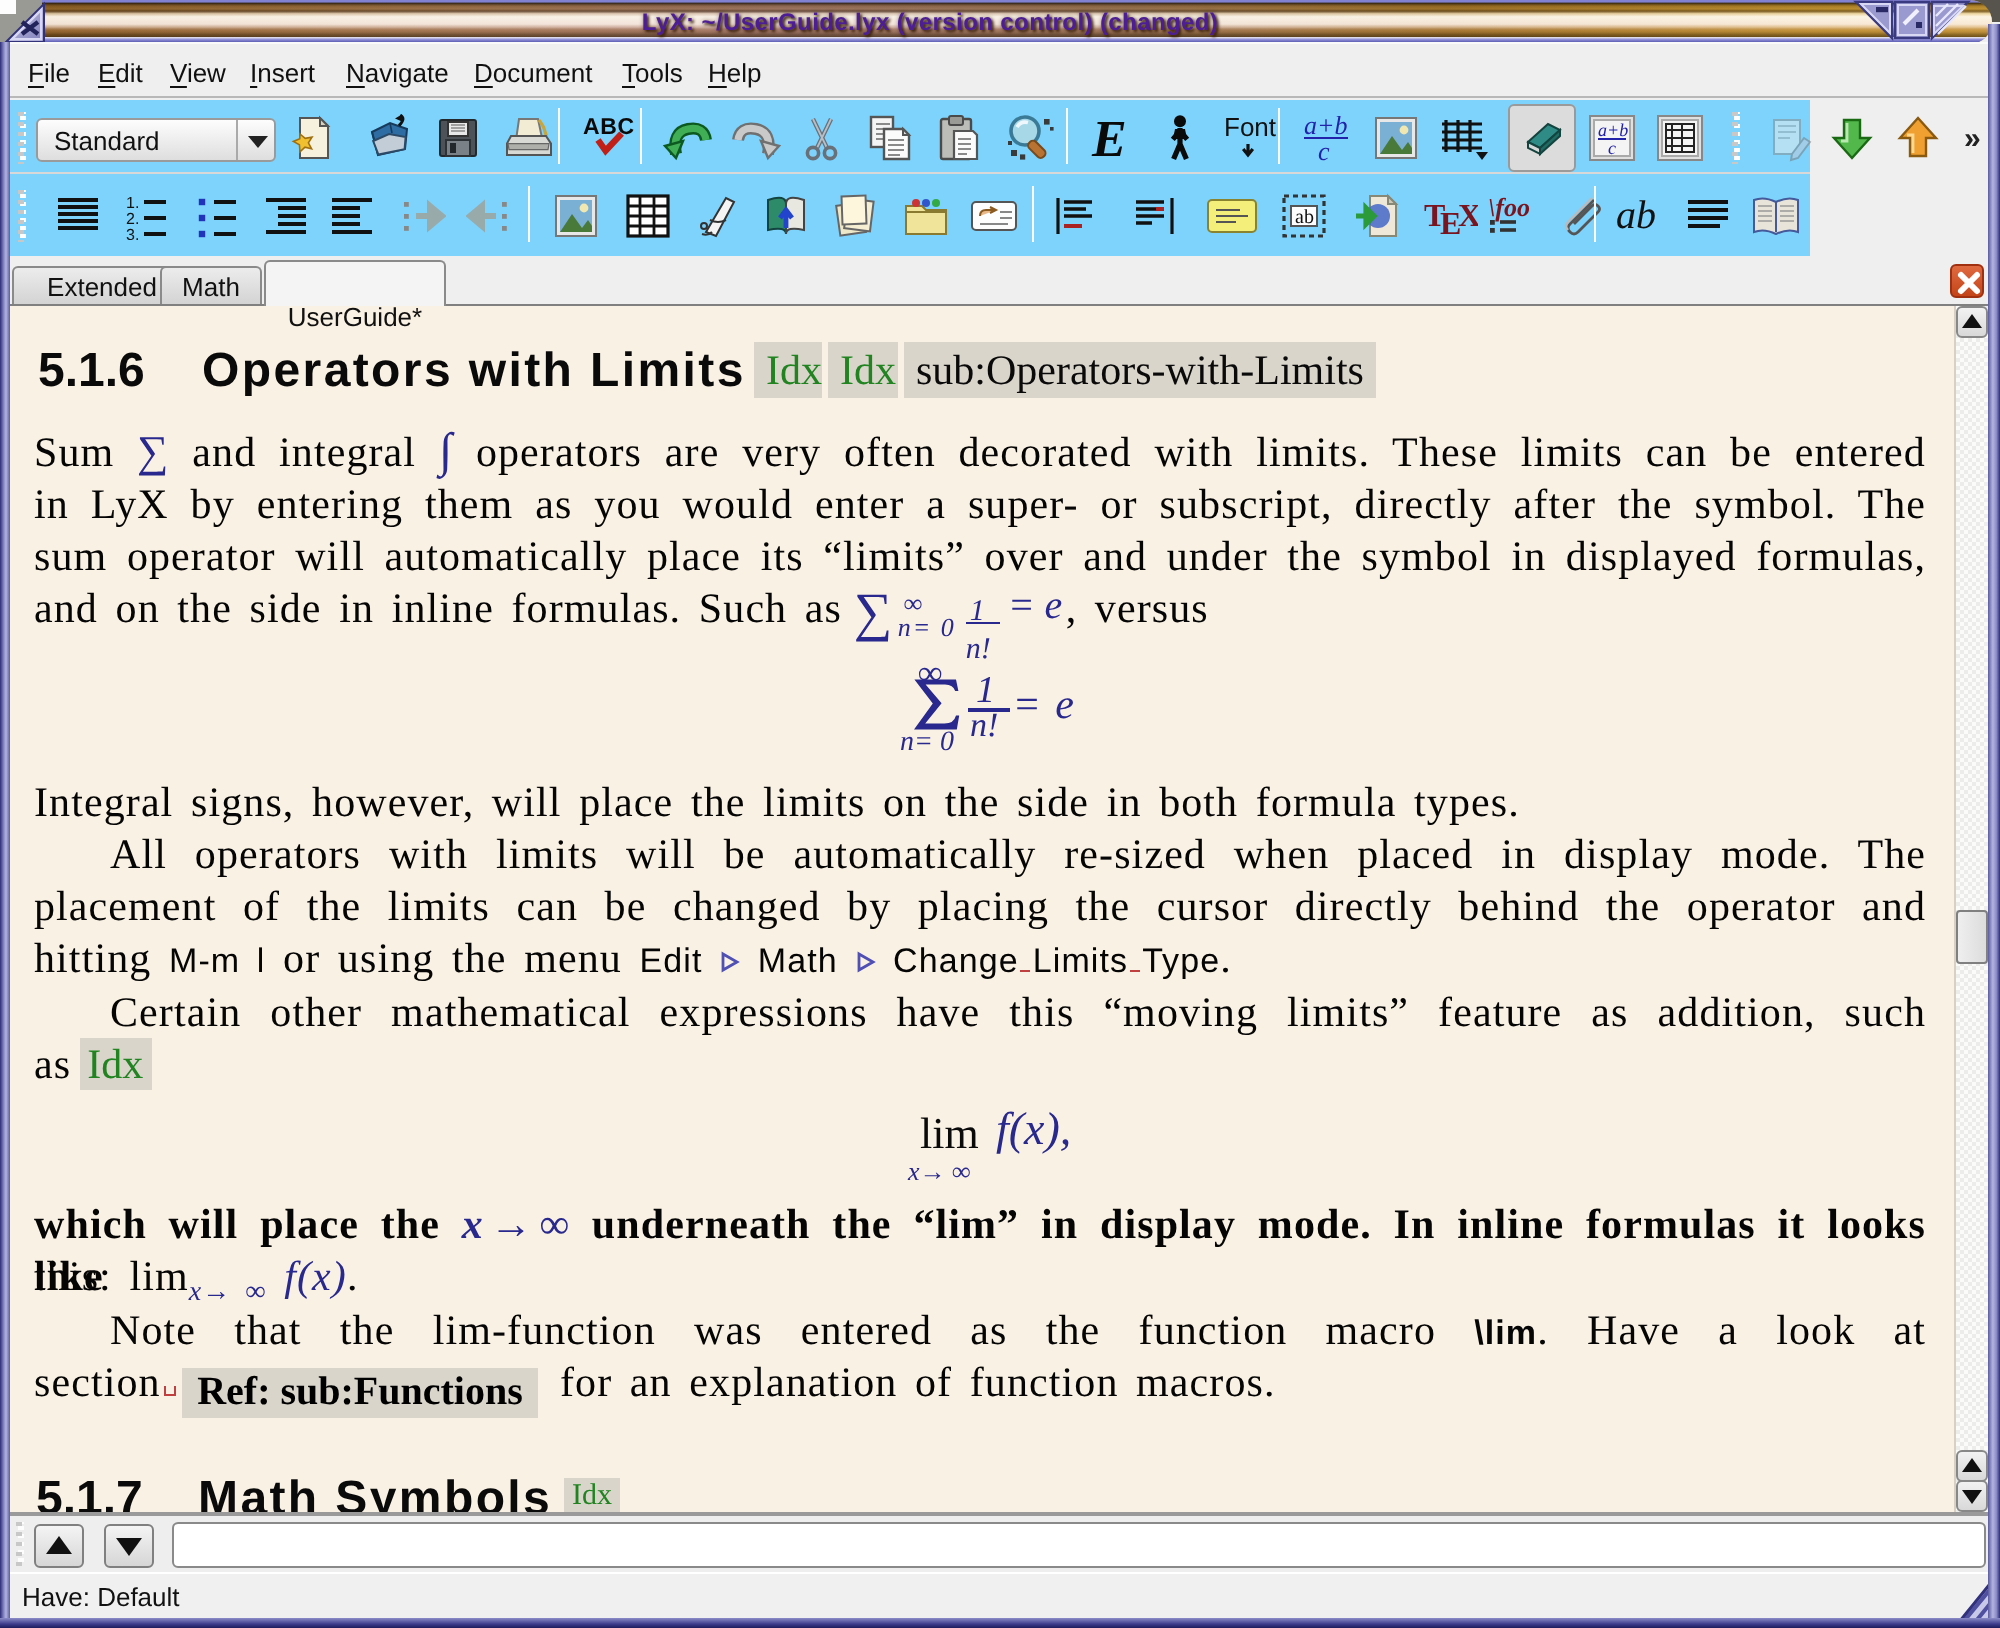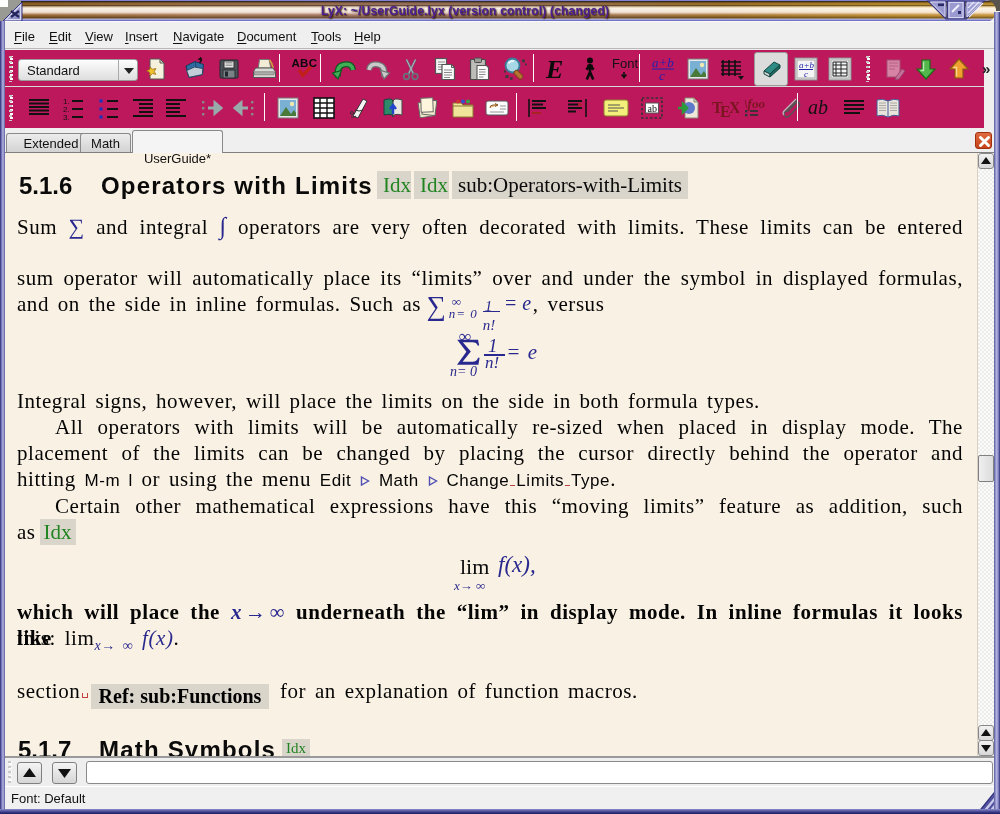--- a/index.html
+++ b/index.html
@@ -20,21 +20,21 @@
 #ttext { position:absolute; left:0; top:4px; width:930px; text-align:center; font-size:12px;  font-weight:bold;
   color:#4c1d95; text-shadow:1px 1px 1.5px rgba(50,25,5,0.95), 0 0 2px rgba(70,40,20,0.5); letter-spacing:0.2px;}
 
 
 #menubar { position:absolute; left:5px; top:21px; width:989px; height:28px;
   background:#efefef; border-top:1px solid #fafafa; border-bottom:1px solid #b8b8b8; }
 .mitem { position:absolute; top:7px; font-size:13px; color:#101010; }
 .mitem u { text-decoration:underline; text-underline-offset:2px; }
 
 
-.toolbar { position:absolute; left:5px; width:979px; background:#be185d; }
+.toolbar { position:absolute; left:5px; width:900px; background:#7dd3fc; }
 #tb1 { top:50px; height:38px; }
 #tb2 { top:86px; height:42px; border-top:1px solid #d8d8d8; }
 .handle { position:absolute; left:3px; top:6px; width:7px; height:26px;
   background:repeating-linear-gradient(to bottom, #c8c8c8 0 2px, transparent 2px 5px),
              repeating-linear-gradient(to bottom, #fdfdfd 1px 3px, transparent 3px 5px);
   background-size:3px 100%,3px 100%; background-repeat:repeat-y; background-position:1px 0,2px 1px; }
 .ticon { position:absolute; width:24px; height:24px; }
 .tsep { position:absolute; width:1px; height:28px; background:#c4c4c4; border-right:1px solid #fbfbfb; }
 
 
@@ -454,20 +454,21 @@
   <div id="tabline"></div>
 
   <div id="doc">
     <div class="hdg" style="left:14px; top:19px; letter-spacing:0;">5.1.6</div>
     <div class="hdg" style="left:96px; top:19px;">Operators with Limits</div>
     <div class="itag" style="left:372px; top:18px; width:34px;"><span class="tagg">Idx</span></div>
     <div class="itag" style="left:409px; top:18px; width:35px;"><span class="tagg">Idx</span></div>
     <div class="itag" style="left:447px; top:18px;">sub:Operators-with-Limits</div>
 
     <div class="ln j" style="top:60px;">Sum <span class="math" style="font-size:22px">∑</span> and integral <span class="math" style="font-size:24px">∫</span> operators are very often decorated with limits. These limits can be entered</div>
+    <div class="ln j" style="top:86px;">in LyX by entering them as you would enter a super- or subscript, directly after the symbol. The</div>
     <div class="ln j" style="top:112px;">sum operator will automatically place its “limits” over and under the symbol in displayed formulas,</div>
     <div class="ln" style="top:138px;">and on the side in inline formulas. Such as <span id="isle" style="position:relative; display:inline-block; width:103px; height:16px; word-spacing:0; letter-spacing:0;"><span class="abs math" style="left:-3px; top:-2px; font-size:27px;">∑</span><span class="abs mi" style="left:22px; top:-6px; font-size:13px;">∞</span><span class="abs mi" style="left:19px; top:6px; font-size:13px; letter-spacing:1px;">n= 0</span><span class="abs mi" style="left:55px; top:-2px; font-size:15px;">1</span><span class="abs" style="left:53px; top:16px; width:17px; height:1.2px; background:#28288e;"></span><span class="abs mi" style="left:53px; top:17px; font-size:15px;">n!</span><span class="abs mi" style="left:74px; top:-5px; font-size:20px;">= e</span></span>, versus</div>
 
     <div class="dblk" style="top:178px; left:435px; width:120px;">
       <span class="abs mi" style="left:19px; top:-4px; font-size:17px;">∞</span>
       <span class="abs" style="left:16px; top:8px;"><svg width="24" height="27" viewBox="0 0 24 27">
             <path d="M1.2 0.8 L22 0.8 L23.2 6.5 L21.6 6.5 Q20.6 3.2 16.5 3.2 L6.8 3.2 L14.8 12.6 L6.6 22.8 L16.2 22.8 Q21 22.8 22 18.8 L23.6 18.8 L22.4 25.8 L1 25.8 L10.4 12.8 Z" fill="#28288e"></path>
           </svg></span>
       <span class="abs mi" style="left:10px; top:33px; font-size:14px;">n= 0</span>
       <span class="abs mi" style="left:48px; top:4px; font-size:19px;">1</span>
@@ -488,20 +489,21 @@
     <div class="ln" style="top:366px;">as<span style="display:inline-block;width:4px;"></span><span class="itag2" style="letter-spacing:0;"><span class="tagg">Idx</span></span></div>
 
     <div class="dblk" style="top:402px; left:448px; width:100px;">
       <span class="abs" style="left:7px; top:-1px; font-size:22px; color:#0a0a0a;">lim</span>
       <span class="abs mi" style="left:1px; top:23px; font-size:13px;">x→ ∞</span>
       <span class="abs mi" style="left:45px; top:-3px; font-size:23px;">f(x),</span>
     </div>
 
     <div class="ln j" style="top:446px;font-weight:bold;">which will place the <span class="mi">x<span style="padding:0 3px;">→</span>∞</span> underneath the “lim” in display mode. In inline formulas it looks like</div>
     <div class="ln" style="top:472px;">this: lim<span class="mi" style="font-size:14px; vertical-align:-5px;">x→ ∞</span> <span class="mi">f(x)</span>.</div>
+    <div class="ln j" style="top:499px; text-indent:38px;">Note that the lim-function was entered as the function macro <span class="sans" style="font-weight:bold">\lim</span>. Have a look at</div>
     <div class="ln" style="top:525px;">section<span class="pspace2"></span></div>
     <div class="abs" style="left:86px; top:531px; width:178px; height:25px; background:#d9d5cb; font-family:'Liberation Serif',serif; font-weight:bold; font-size:20px; text-align:center; padding-top:1px;">Ref: sub:Functions</div>
     <div class="ln" style="top:525px; left:275px; width:600px;">for an explanation of function macros.</div>
 
     <div class="hdg" style="left:13px; top:583px; letter-spacing:0;">5.1.7</div>
     <div class="hdg" style="left:94px; top:583px;">Math Symbols</div>
     <div class="itag" style="left:277px; top:586px; font-size:15px; height:17px; width:28px; padding:1px 3px 0 3px; letter-spacing:0;"><span class="tagg">Idx</span></div>
   </div>
   <div id="docline-bottom"></div>
 
@@ -533,21 +535,21 @@
       </div>
     <div class="cbtn" style="left:47px">
         <svg width="17" height="12" viewBox="0 0 17 12">
           <polygon points="2,2 15,2 8.5,11" fill="#111"></polygon>
         </svg>
       </div>
     <div id="cinput"></div>
   </div>
 
   <div id="statusbar">
-      <span class="st">Font: Default</span>
+      <span class="st">Have: Default</span>
     </div>
   <div id="grip">
     <svg width="24" height="29" viewBox="0 0 24 29">
       <polygon points="24,0 24,29 0,29" fill="#c8c8e8"></polygon>
       <path d="M4 28 L23 5 M10 28 L23 12 M16 28 L23 19" stroke="#5050a0" stroke-width="2"></path>
       <path d="M2 28 L23 2" stroke="#30307c" stroke-width="1.5"></path>
     </svg>
   </div>
 
   <div id="bleft"></div>

